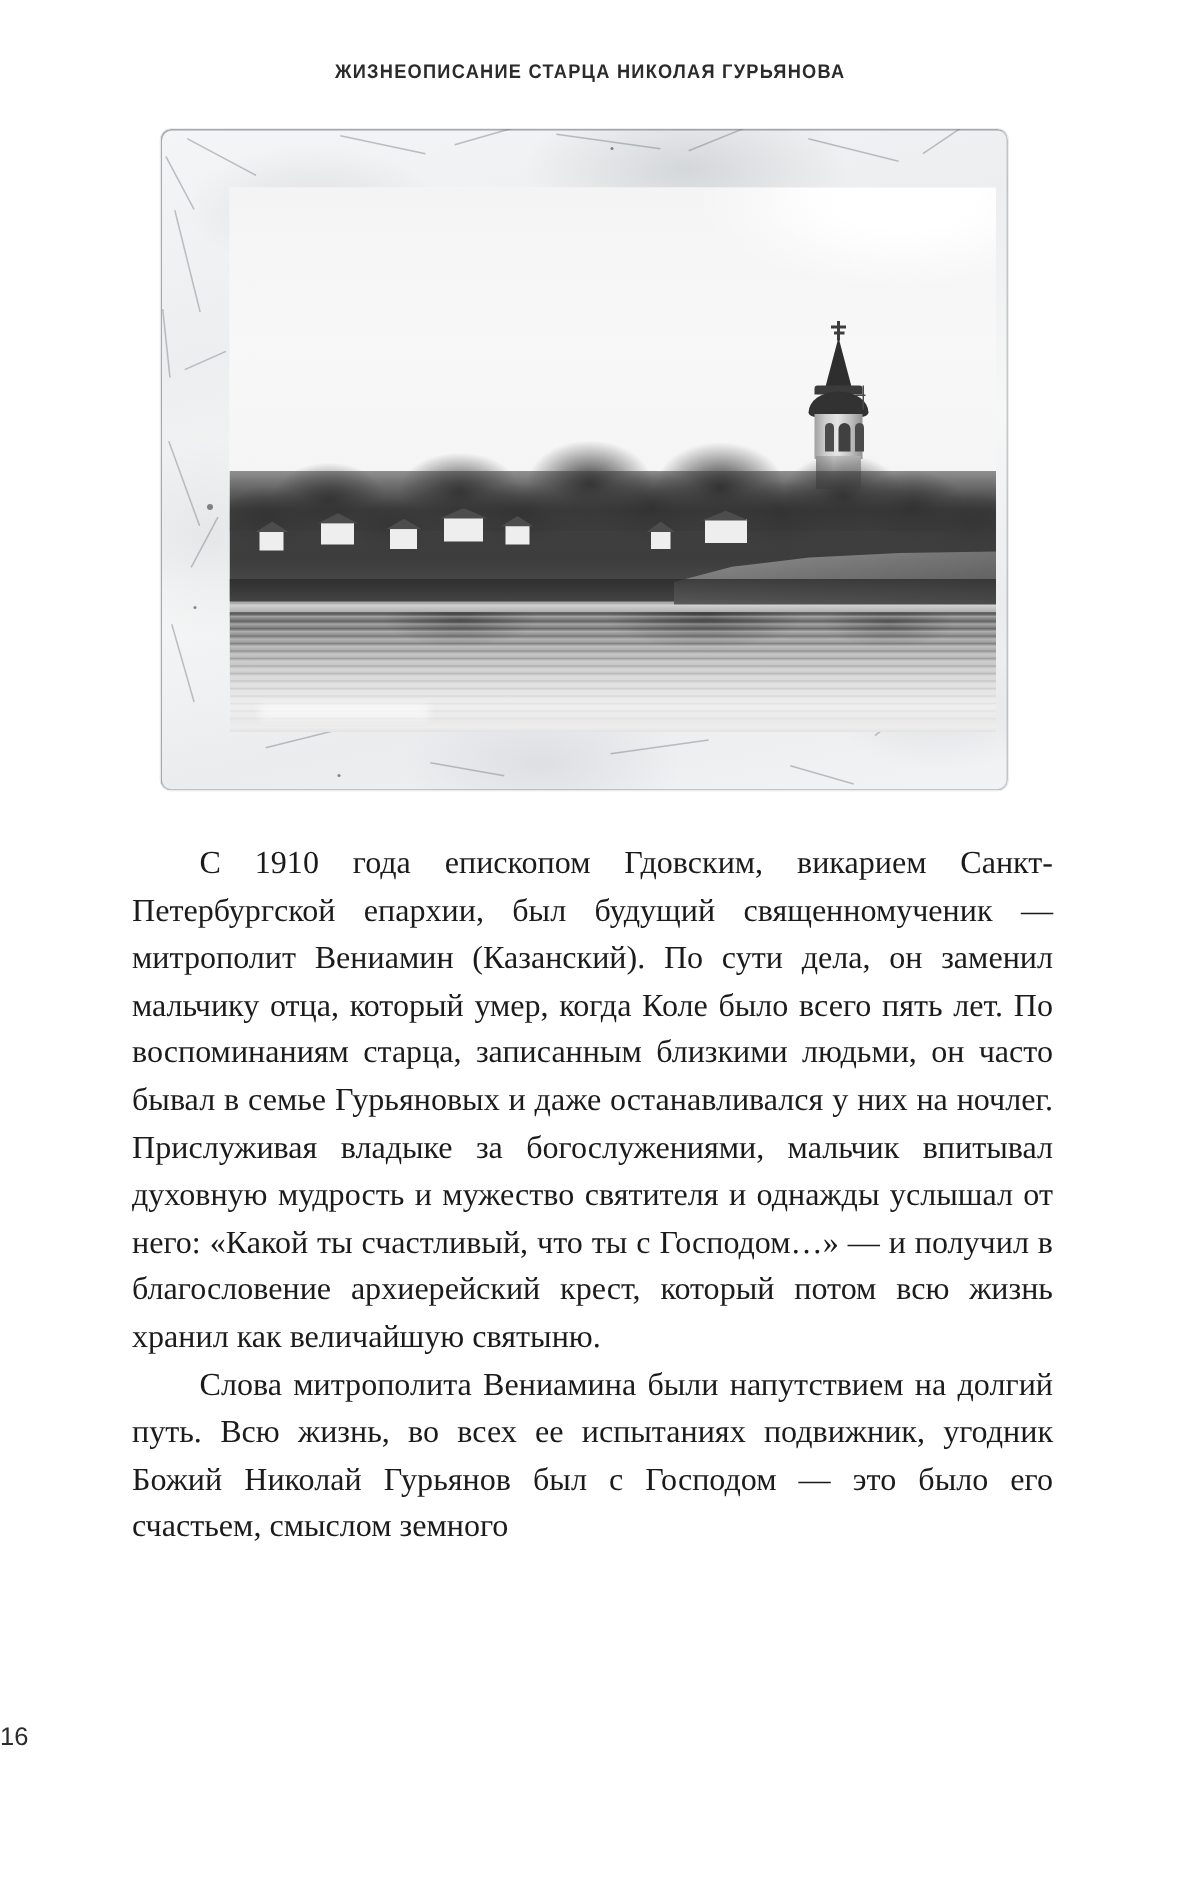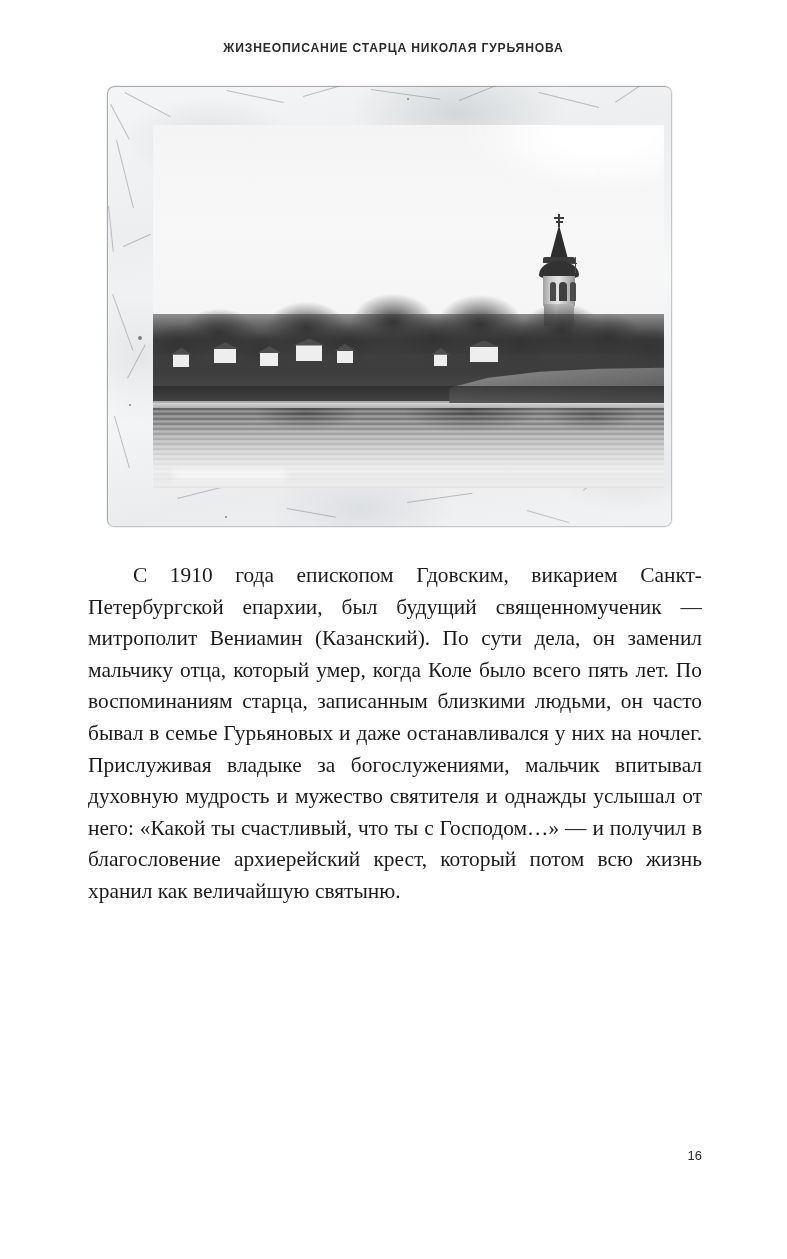--- a/index.html
+++ b/index.html
@@ -242,23 +242,23 @@
     color: #1b1b1b;
   }
   .bodytext p { margin: 0; text-indent: 45px; }
 
   
   .folio {
     position: absolute;
     top: 1148px;
     left: 0;
     width: 702px;
-    text-align: right;
+    text-align: left;
     font-family: "Liberation Sans", "DejaVu Sans", sans-serif;
-    font-size: 13px;
+    font-size: 17px;
     color: #2b2b2b;
   }
 </style>
 </head>
 <body>
 
 <div class="running-head">ЖИЗНЕОПИСАНИЕ СТАРЦА НИКОЛАЯ ГУРЬЯНОВА</div>
 
 <div class="plate">
 
@@ -349,15 +349,16 @@
       <div class="ripples"></div>
       <div class="glint"></div>
       <div class="water-foot"></div>
     </div>
 
   </div>
 </div>
 
 <div class="bodytext">
   <p>С 1910 года епископом Гдовским, викарием Санкт-Петербургской епархии, был будущий священномученик — митрополит Вениамин (Казанский). По сути дела, он заменил мальчику отца, который умер, когда Коле было всего пять лет. По воспоминаниям старца, записанным близкими людьми, он часто бывал в семье Гурьяновых и даже останавливался у них на ночлег. Прислуживая владыке за богослужениями, мальчик впитывал духовную мудрость и мужество святителя и однажды услышал от него: «Какой ты счастливый, что ты с Господом…» — и получил в благословение архиерейский крест, который потом всю жизнь хранил как величайшую святыню.</p>
+  <p>Слова митрополита Вениамина были напутствием на долгий путь. Всю жизнь, во всех ее испытаниях подвижник, угодник Божий Николай Гурьянов был с Господом — это было его счастьем, смыслом земного</p>
 </div>
 
 <div class="folio">16</div>
 
 </body></html>

